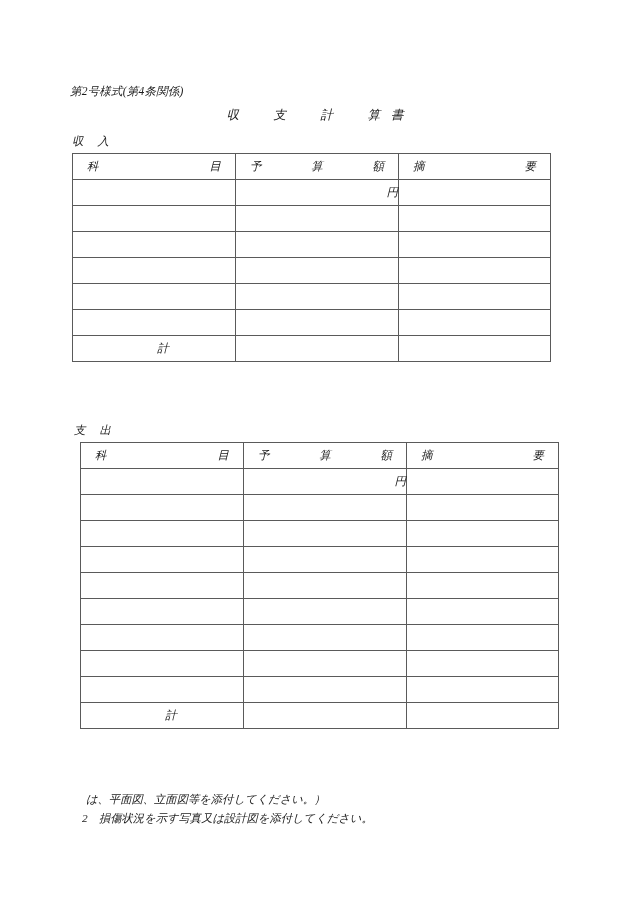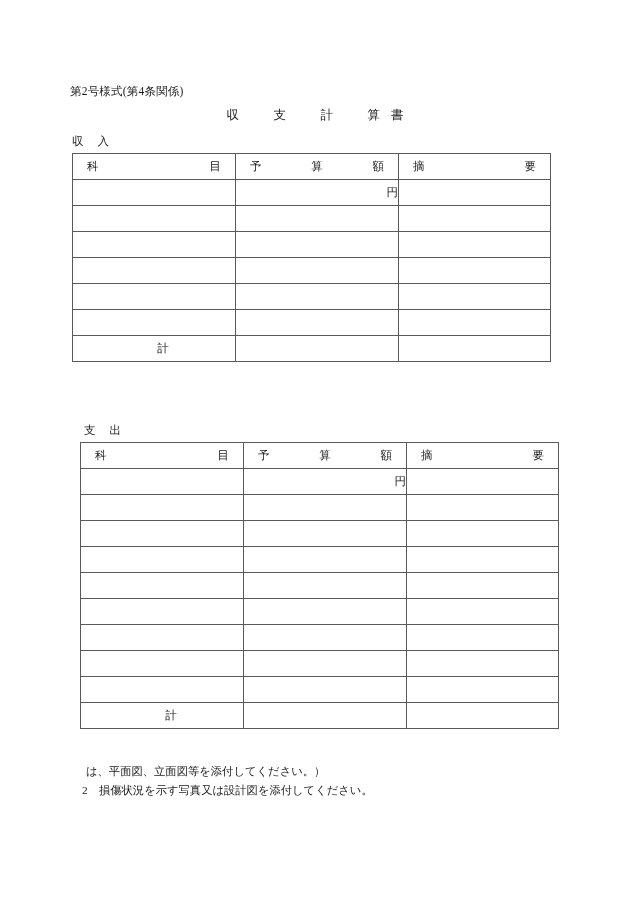--- a/index.html
+++ b/index.html
@@ -13,20 +13,21 @@
     position: relative;
     font-family: "Liberation Serif", "DejaVu Serif", serif;
     color: #1a1a1a;
     overflow: hidden;
   }
   .page {
     position: absolute;
     left: 0; top: 0;
     width: 630px;
     height: 781px;
+    font-style: italic;
   }
   .form-no {
     position: absolute;
     left: 70px;
     top: 84px;
     font-size: 11.5px;
     letter-spacing: 0.2px;
   }
   .doc-title {
     position: absolute;
@@ -40,21 +41,21 @@
     letter-spacing: 11px;
   }
   .section-label {
     position: absolute;
     font-size: 11.5px;
   }
   .section-label .wide {
     letter-spacing: 14px;
   }
   #income-label { left: 72px; top: 134px; text-align: center; }
-  #expense-label { left: 84px; top: 423px; }
+  #expense-label { left: 74px; top: 423px; }
 
   table.ledger {
     position: absolute;
     border-collapse: collapse;
     table-layout: fixed;
   }
   table.ledger td, table.ledger th {
     border: 1px solid #5a5a5a;
     padding: 0;
     font-weight: normal;
@@ -94,21 +95,21 @@
     top: 762px;
     width: 506px;
     font-size: 11.3px;
     line-height: 1.72;
   }
   .note-row {
     display: block;
     white-space: pre-wrap;
   }
   .note-1 { text-indent: 0; }
-  .note-1-cont { padding-left: 22px; }
+  .note-1-cont { padding-left: 22px; margin-top: 28px; }
   .note-2 { padding-left: 18px; }
 </style>
 </head>
 <body>
 
 <div class="page">
 
   <div class="form-no">第2号様式(第4条関係)</div>
 
   <div class="doc-title">

